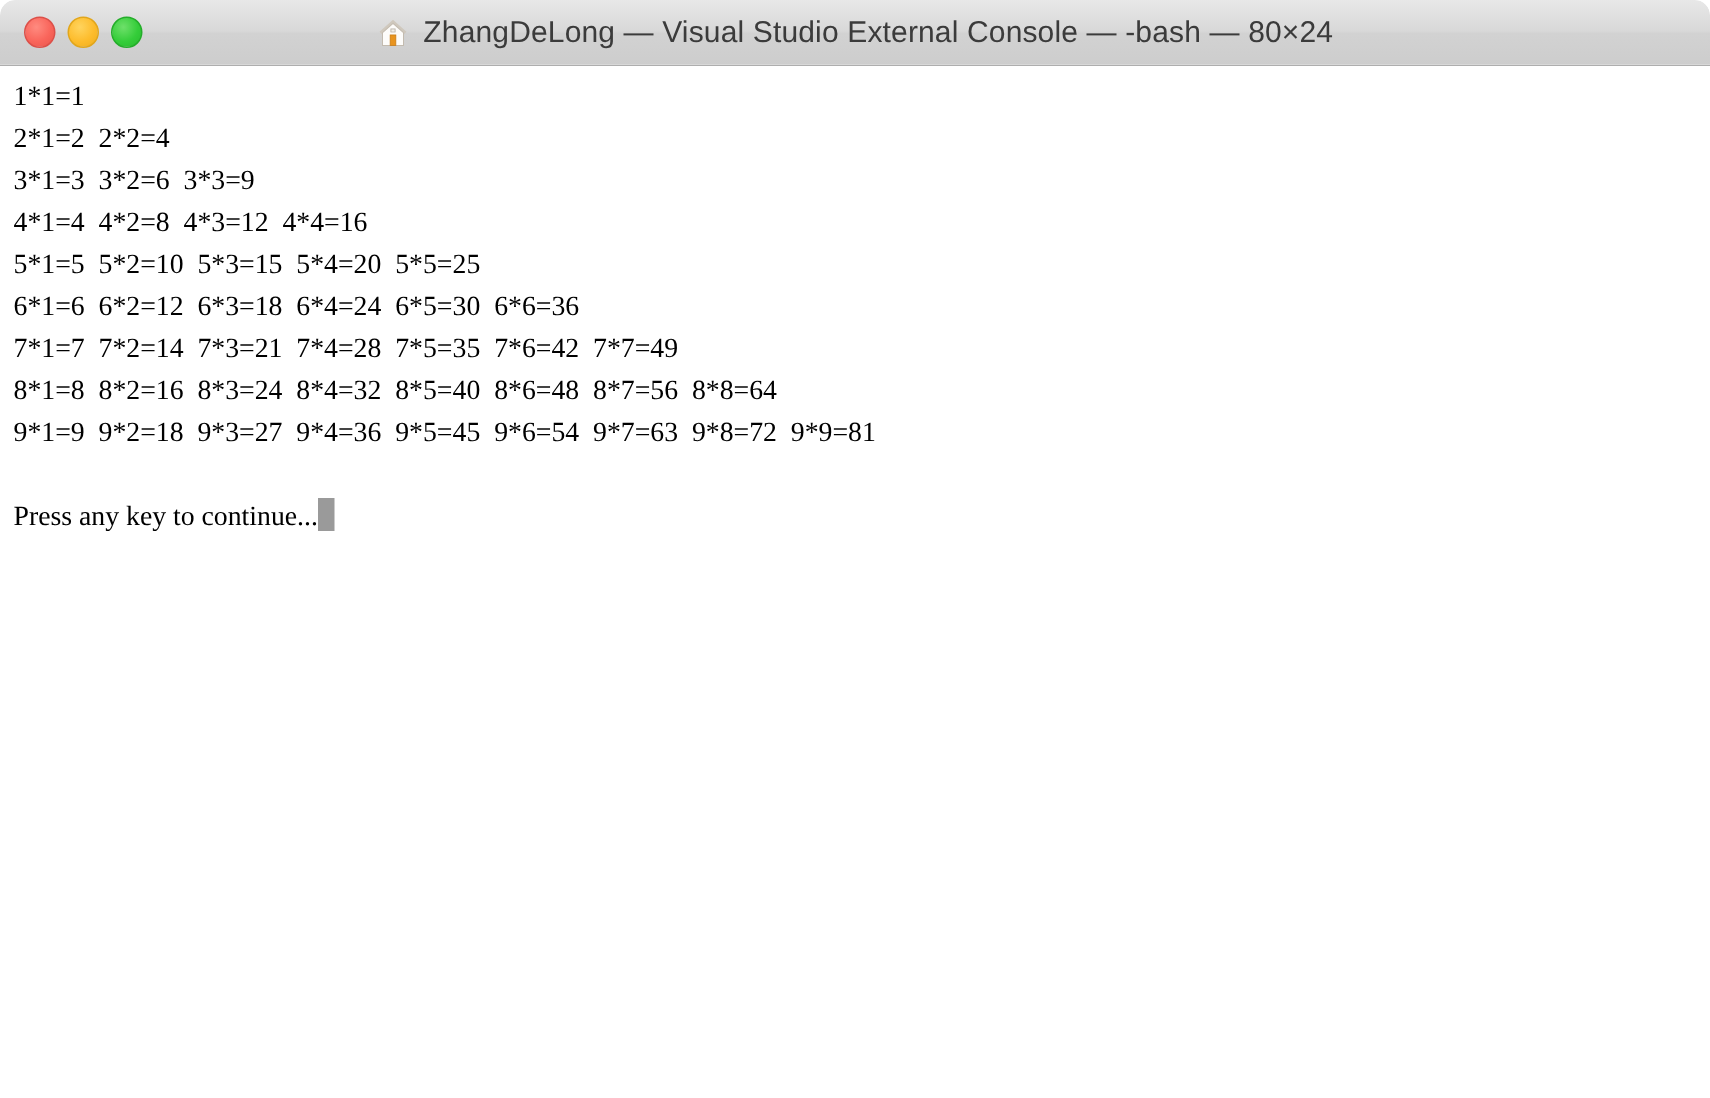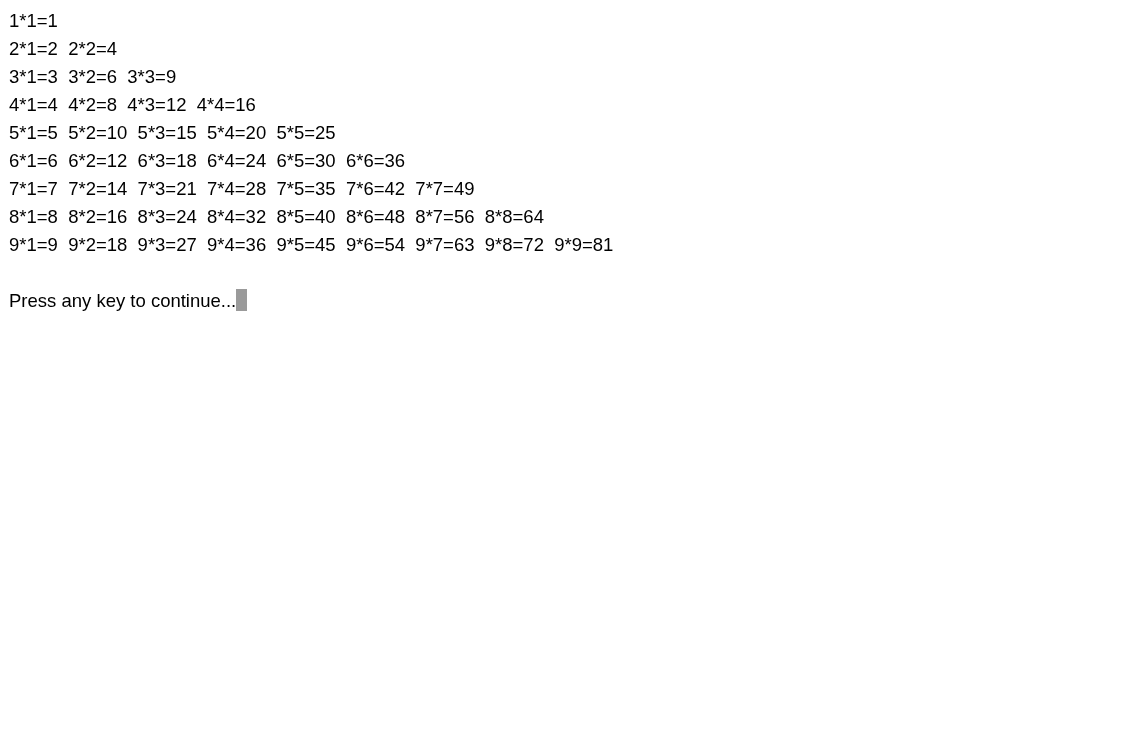--- a/index.html
+++ b/index.html
@@ -98,21 +98,21 @@
   #terminal {
     position: relative;
     width: 100%;
     height: 688px;
     background: #ffffff;
     box-sizing: border-box;
     padding: 7px 0 0 9px;
     overflow: hidden;
   }
   #screen {
-    font-family: Liberation Sans, sans-serif;
+    font-family: Liberation Serif, serif;
     font-size: 18.5px;
     line-height: 28px;
     color: #000000;
     letter-spacing: 0px;
     white-space: pre;
     position: relative;
   }
   .term-line {
     height: 28px;
     white-space: pre;
@@ -124,18 +124,39 @@
     height: 22px;
     background: #9a9a9a;
     vertical-align: -4px;
   }
 </style>
 </head>
 <body>
 
 <div id="window">
 
+  <div id="titlebar">
+
+    <div id="traffic-lights">
+      <span class="light light-close"></span>
+      <span class="light light-minimize"></span>
+      <span class="light light-zoom"></span>
+    </div>
+
+    <div id="title-area">
+      <svg id="home-icon" viewBox="0 0 22 22">
+        <path d="M11 2.2 L20 10.2 L18.6 11.7 L11 4.9 L3.4 11.7 L2 10.2 Z" fill="#cfc8bd"></path>
+        <path d="M11 4.6 L18 10.8 L18 19.3 L4 19.3 L4 10.8 Z" fill="#fdfcfa" stroke="#c3bbaf" stroke-width="0.7"></path>
+        <rect x="9.1" y="12.3" width="3.8" height="7" fill="#e8941f"></rect>
+        <rect x="9.1" y="12.3" width="3.8" height="7" fill="none" stroke="#c77a13" stroke-width="0.5"></rect>
+        <rect x="9.3" y="8.0" width="3.4" height="2.6" fill="#b9b2a7"></rect>
+        <rect x="9.9" y="8.6" width="2.2" height="1.5" fill="#f2efe9"></rect>
+      </svg>
+      <span id="window-title">ZhangDeLong — Visual Studio External Console — -bash — 80×24</span>
+    </div>
+
+  </div>
 
   <div id="terminal">
     <div id="screen"><div class="term-line"><span>1*1=1</span></div><div class="term-line"><span>2*1=2  2*2=4</span></div><div class="term-line"><span>3*1=3  3*2=6  3*3=9</span></div><div class="term-line"><span>4*1=4  4*2=8  4*3=12  4*4=16</span></div><div class="term-line"><span>5*1=5  5*2=10  5*3=15  5*4=20  5*5=25</span></div><div class="term-line"><span>6*1=6  6*2=12  6*3=18  6*4=24  6*5=30  6*6=36</span></div><div class="term-line"><span>7*1=7  7*2=14  7*3=21  7*4=28  7*5=35  7*6=42  7*7=49</span></div><div class="term-line"><span>8*1=8  8*2=16  8*3=24  8*4=32  8*5=40  8*6=48  8*7=56  8*8=64</span></div><div class="term-line"><span>9*1=9  9*2=18  9*3=27  9*4=36  9*5=45  9*6=54  9*7=63  9*8=72  9*9=81</span></div><div class="term-line"><span></span></div><div class="term-line"><span>Press any key to continue...</span><span class="cursor-block"></span></div></div>
   </div>
 
 </div>
 
 </body></html>

